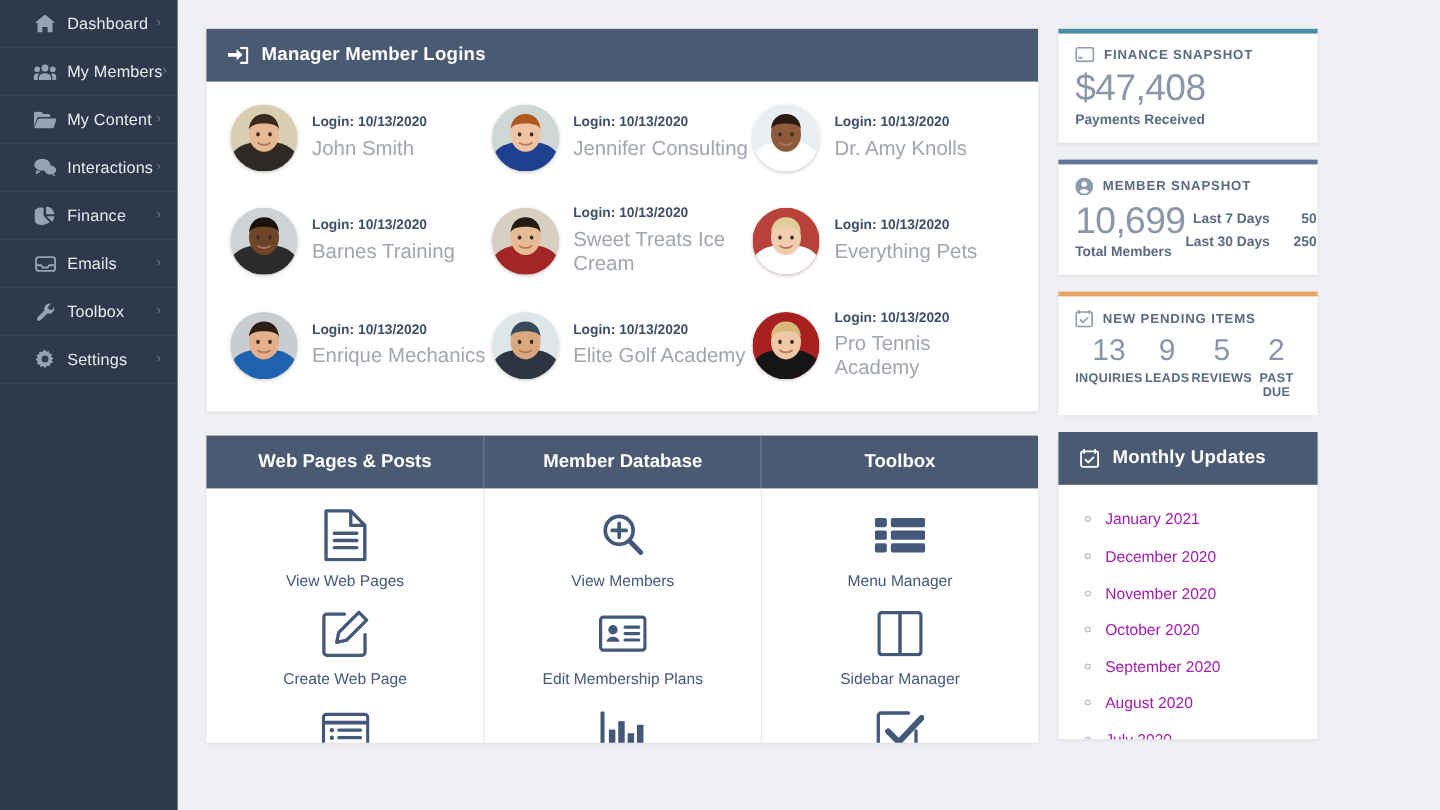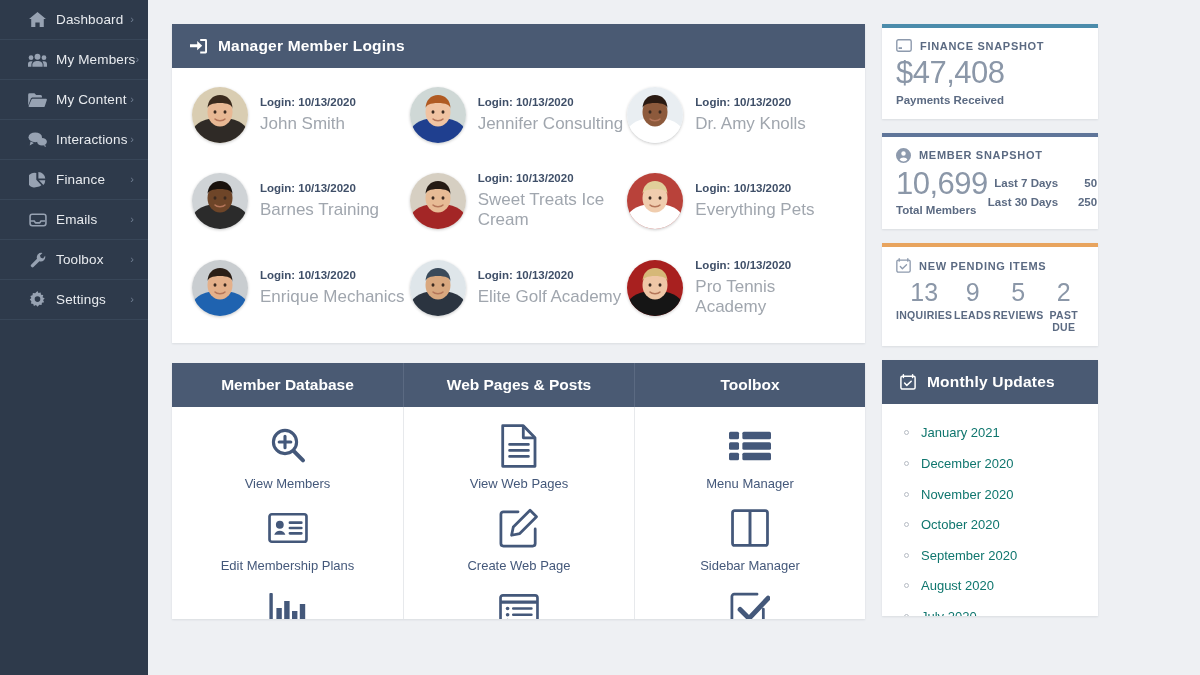--- a/index.html
+++ b/index.html
@@ -116,21 +116,21 @@
     display: flex; flex-direction: column; align-items: center;
     gap: 9px; margin-bottom: 16px; cursor: pointer;
   }
   .tile-icon { color: #44587a; display: flex; align-items: center; justify-content: center; height: 42px; }
   .tile-label { font-size: 13px; color: #44587a; }
 
   
   .updates-body { padding: 14px 10px 0 20px; height: 212px; overflow: hidden; }
   .update-item {
     display: flex; align-items: center; gap: 12px;
-    font-size: 13px; color: #0f766e; height: 30.6px;
+    font-size: 13px; color: #a21caf; height: 30.6px;
     cursor: pointer;
   }
   .bullet {
     width: 5px; height: 5px; border-radius: 50%;
     border: 1.3px solid #b6bcc4; flex-shrink: 0; margin-left: 2px;
   }
 </style>
 </head>
 <body>
 
@@ -392,20 +392,56 @@
                   <span class="login-date">Login: 10/13/2020</span>
                   <span class="login-name">Pro Tennis Academy</span>
                 </div>
               </div>
             </div>
         </div>
       </section>
 
       <section class="panels" id="panels">
           <div class="panel">
+            <div class="panel-head">Web Pages &amp; Posts</div>
+            <div class="panel-body">
+              <div class="tile">
+                <span class="tile-icon">
+                  <svg width="36" height="44" viewBox="0 0 36 44" fill="none" stroke="currentColor" stroke-width="2.8">
+                    <path d="M1.7 1.7h20.6L34 13.8v28.5H1.7z" stroke-linejoin="round"></path>
+                    <path d="M22.3 1.7v12.1H34" stroke-linejoin="round"></path>
+                    <path d="M8.6 20.4h18.8M8.6 26.4h18.8M8.6 32.4h18.8" stroke-linecap="round"></path>
+                  </svg>
+                </span>
+                <span class="tile-label">View Web Pages</span>
+              </div>
+              <div class="tile">
+                <span class="tile-icon">
+                  <svg width="40" height="40" viewBox="0 0 42 42" fill="none" stroke="currentColor" stroke-width="2.9">
+                    <path d="M38 22v15.4a2.6 2.6 0 01-2.6 2.6H4.6A2.6 2.6 0 012 37.4V6.6A2.6 2.6 0 014.6 4H20" stroke-linecap="round"></path>
+                    <path d="M32.6 2.4l6.8 6.8-17.6 17.6-8.6 1.8 1.8-8.6z" stroke-linejoin="round"></path>
+                  </svg>
+                </span>
+                <span class="tile-label">Create Web Page</span>
+              </div>
+              <div class="tile">
+                <span class="tile-icon">
+                  <svg width="40" height="34" viewBox="0 0 42 34" fill="none" stroke="currentColor" stroke-width="2.8">
+                    <rect x="1.6" y="1.6" width="38.8" height="30.8" rx="2.6"></rect>
+                    <path d="M1.8 8.8h38.6" stroke-width="3.4"></path>
+                    <circle cx="9" cy="15.4" r="1.9" fill="currentColor" stroke="none"></circle>
+                    <circle cx="9" cy="22" r="1.9" fill="currentColor" stroke="none"></circle>
+                    <circle cx="9" cy="28" r="1.7" fill="currentColor" stroke="none"></circle>
+                    <path d="M15 15.4h19M15 22h19M15 28h19" stroke-linecap="round"></path>
+                  </svg>
+                </span>
+              </div>
+            </div>
+          </div>
+          <div class="panel">
             <div class="panel-head">Member Database</div>
             <div class="panel-body">
               <div class="tile">
                 <span class="tile-icon">
                   <svg width="40" height="40" viewBox="0 0 40 40" fill="none" stroke="currentColor" stroke-width="3.1">
                     <circle cx="17" cy="16" r="11.6"></circle>
                     <path d="M17 10.2v11.6M11.2 16h11.6" stroke-linecap="round"></path>
                     <path d="M25.6 24.8l9.4 9.6" stroke-linecap="round" stroke-width="4"></path>
                   </svg>
                 </span>
@@ -424,56 +460,20 @@
               </div>
               <div class="tile">
                 <span class="tile-icon">
                   <svg width="40" height="38" viewBox="0 0 40 38" fill="currentColor">
                     <rect x="1.4" y="2" width="3.4" height="32" rx="1"></rect>
                     <rect x="1.4" y="31" width="36.6" height="3.4" rx="1"></rect>
                     <rect x="8.4" y="17" width="5.4" height="12"></rect>
                     <rect x="16.2" y="10" width="5.4" height="19"></rect>
                     <rect x="24" y="20" width="5.4" height="9"></rect>
                     <rect x="31.8" y="13" width="5.4" height="16"></rect>
-                  </svg>
-                </span>
-              </div>
-            </div>
-          </div>
-          <div class="panel">
-            <div class="panel-head">Web Pages &amp; Posts</div>
-            <div class="panel-body">
-              <div class="tile">
-                <span class="tile-icon">
-                  <svg width="36" height="44" viewBox="0 0 36 44" fill="none" stroke="currentColor" stroke-width="2.8">
-                    <path d="M1.7 1.7h20.6L34 13.8v28.5H1.7z" stroke-linejoin="round"></path>
-                    <path d="M22.3 1.7v12.1H34" stroke-linejoin="round"></path>
-                    <path d="M8.6 20.4h18.8M8.6 26.4h18.8M8.6 32.4h18.8" stroke-linecap="round"></path>
-                  </svg>
-                </span>
-                <span class="tile-label">View Web Pages</span>
-              </div>
-              <div class="tile">
-                <span class="tile-icon">
-                  <svg width="40" height="40" viewBox="0 0 42 42" fill="none" stroke="currentColor" stroke-width="2.9">
-                    <path d="M38 22v15.4a2.6 2.6 0 01-2.6 2.6H4.6A2.6 2.6 0 012 37.4V6.6A2.6 2.6 0 014.6 4H20" stroke-linecap="round"></path>
-                    <path d="M32.6 2.4l6.8 6.8-17.6 17.6-8.6 1.8 1.8-8.6z" stroke-linejoin="round"></path>
-                  </svg>
-                </span>
-                <span class="tile-label">Create Web Page</span>
-              </div>
-              <div class="tile">
-                <span class="tile-icon">
-                  <svg width="40" height="34" viewBox="0 0 42 34" fill="none" stroke="currentColor" stroke-width="2.8">
-                    <rect x="1.6" y="1.6" width="38.8" height="30.8" rx="2.6"></rect>
-                    <path d="M1.8 8.8h38.6" stroke-width="3.4"></path>
-                    <circle cx="9" cy="15.4" r="1.9" fill="currentColor" stroke="none"></circle>
-                    <circle cx="9" cy="22" r="1.9" fill="currentColor" stroke="none"></circle>
-                    <circle cx="9" cy="28" r="1.7" fill="currentColor" stroke="none"></circle>
-                    <path d="M15 15.4h19M15 22h19M15 28h19" stroke-linecap="round"></path>
                   </svg>
                 </span>
               </div>
             </div>
           </div>
           <div class="panel">
             <div class="panel-head">Toolbox</div>
             <div class="panel-body">
               <div class="tile">
                 <span class="tile-icon">

